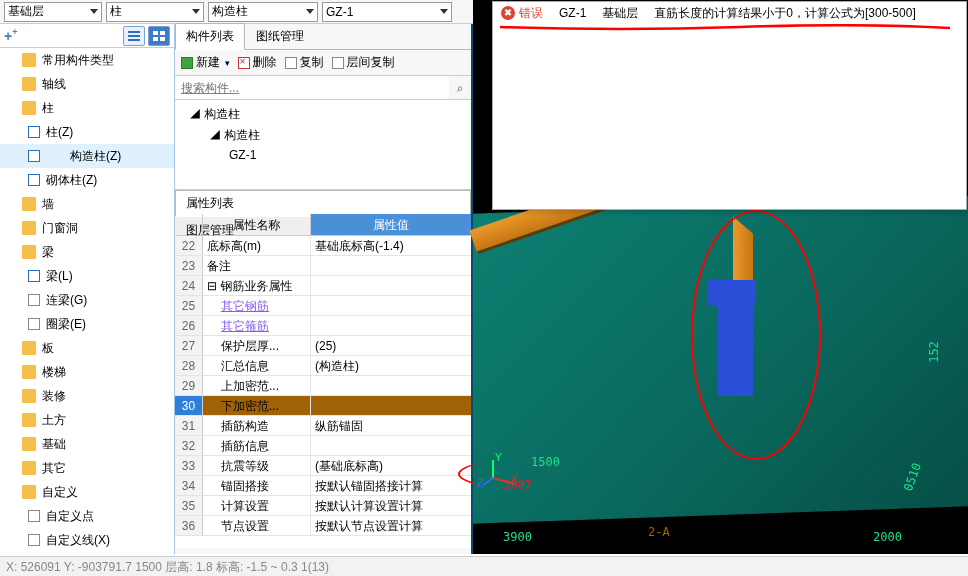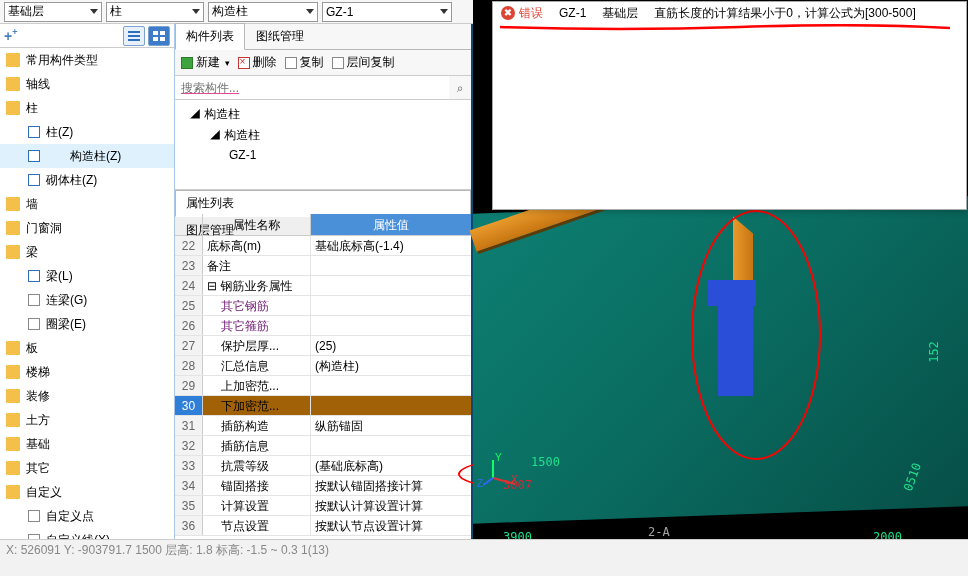--- a/index.html
+++ b/index.html
@@ -10,21 +10,21 @@
 .dd { display: flex; align-items: center; justify-content: space-between; height: 20px; background: #fff; border: 1px solid #999; margin-left: 4px; padding: 0 3px; }
 .dd .arrow { width: 0; height: 0; border-left: 4px solid transparent; border-right: 4px solid transparent; border-top: 5px solid #333; margin-left: 6px; }
 
 
 .left-panel { position: absolute; left: 0; top: 24px; width: 175px; height: 530px; background: #fff; border-right: 1px solid #a9c7e8; }
 .left-toolbar { display: flex; justify-content: space-between; align-items: center; height: 24px; border-bottom: 1px solid #ccc; padding: 0 4px; }
 .icon-btn { display: inline-flex; align-items: center; justify-content: center; width: 22px; height: 20px; border: 1px solid #7da2ce; border-radius: 2px; background: #e8f0fb; }
 .icon-btn.active { background: #3d7cc9; }
 .plus { color: #4a7fbf; font-weight: bold; font-size: 14px; }
 .tree { overflow: auto; height: calc(100% - 24px); }
-.tree-item { display: flex; align-items: center; height: 24px; padding-left: 6px; cursor: pointer; }
+.tree-item { display: flex; align-items: center; height: 24px; padding-left: 22px; cursor: pointer; }
 .tree-item.sel { background: #def1fd; gap: 24px; }
 .tree-item .fold { display: inline-block; width: 14px; height: 14px; background: #f4c04a; margin-right: 6px; border-radius: 1px; }
 .tree-item.sub { padding-left: 28px; }
 .tree-item.sub .ticon { display: inline-block; width: 12px; height: 12px; border: 1px solid #2d6fbf; margin-right: 6px; background: #fff; }
 .tree-item.sub .ticon.gray { border-color: #888; }
 
 
 .mid-panel { position: absolute; left: 175px; top: 24px; width: 298px; height: 530px; background: #f7f7f7; border-right: 2px solid #0c4a6e; }
 .tabbar { display: flex; height: 26px; align-items: center; border-bottom: 1px solid #b8b8b8; background: #f7f7f7; }
 .tab { padding: 4px 10px; border: 1px solid transparent; }
@@ -52,21 +52,21 @@
 .prop-table { background: #fff; height: calc(100% - 196px); overflow: auto; }
 .ph { display: flex; height: 22px; background: #efefef; border-bottom: 1px solid #ccc; }
 .ph .c1 { width: 28px; border-right: 1px solid #ccc; }
 .ph .c2 { width: 108px; border-right: 1px solid #ccc; text-align: center; line-height: 22px; }
 .ph .c3 { flex: 1; text-align: center; line-height: 22px; background: #4a90d9; color: #fff; }
 .pr { display: flex; height: 20px; border-bottom: 1px solid #e4e4e4; }
 .pr .c1 { width: 28px; border-right: 1px solid #ccc; text-align: center; background: #f3f3f3; color: #666; line-height: 20px; }
 .pr .c2 { width: 108px; border-right: 1px solid #e4e4e4; padding-left: 4px; line-height: 20px; overflow: hidden; white-space: nowrap; }
 .pr .c3 { flex: 1; padding-left: 4px; line-height: 20px; overflow: hidden; white-space: nowrap; }
 .pr.indent .c2 { padding-left: 18px; }
-.pr .c2.blue { color: #701a75; }
+.pr .c2.blue { color: #8b5cf6; text-decoration: underline; }
 .pr.selrow .c1 { background: #2f7ed8; color: #fff; }
 .pr.selrow { background: #a16207; }
 .pr.hl .c2, .pr.hl .c3 { position: relative; }
 
 
 .right-panel { position: absolute; left: 473px; top: 0; width: 495px; height: 554px; background: #000; }
 .cad { position: absolute; inset: 0; background: #000; }
 .surface { position: absolute; left: 0; top: 205px; width: 495px; height: 310px; background: linear-gradient(135deg, #0d7f72 0%, #0a6b60 50%, #064f47 100%); transform: skewY(-2deg); }
 .beam1 { position: absolute; left: 0; top: 230px; width: 470px; height: 22px; background: linear-gradient(#e89a2b, #c87512); transform: rotate(-19deg); transform-origin: left; box-shadow: 1px 3px 0 #5a3b0a; }
 .beam2 { position: absolute; left: 260px; top: 225px; width: 20px; height: 130px; background: linear-gradient(90deg, #e89a2b, #c87512); transform: skewY(40deg); }
@@ -83,21 +83,21 @@
 
 
 .popup { position: absolute; left: 492px; top: 1px; width: 475px; height: 209px; background: #fff; border: 1px solid #aaa; box-shadow: 0 2px 6px rgba(0,0,0,.2); }
 .popup-row { display: flex; align-items: center; height: 22px; padding: 2px 8px; gap: 16px; }
 .err-ico { width: 14px; height: 14px; border-radius: 50%; background: #d43; color: #fff; text-align: center; line-height: 14px; font-size: 10px; }
 .err-txt { color: #d43; }
 .underline-red { position: absolute; left: 500px; top: 21px; width: 450px; height: 8px; }
 .underline-red svg { width: 100%; height: 8px; }
 
 
-.status { position: absolute; left: 0; bottom: 0; width: 968px; height: 37px; background: #f2f2f2; border-top: 1px solid #ccc; color: #888; font-size: 11px; padding-left: 6px; line-height: 20px; overflow: hidden; }
+.status { position: absolute; left: 0; bottom: 0; width: 968px; height: 20px; background: #f2f2f2; border-top: 1px solid #ccc; color: #888; font-size: 11px; padding-left: 6px; line-height: 20px; overflow: hidden; }
 </style>
 </head>
 <body>
 
 <div class="topbar">
   <div class="dd" style="width:98px">
       <span>基础层</span>
       <span class="arrow"></span>
     </div>
   <div class="dd" style="width:98px">
@@ -355,21 +355,21 @@
     <div class="beam2"></div>
     <div class="blue1"></div>
     <div class="blue2"></div>
     <div class="ell1 ell-err"></div>
     <div class="dimtxt g" style="left:58px;top:455px">1500</div>
     <div class="dimtxt r" style="left:30px;top:478px">3007</div>
     <div class="dimtxt g" style="left:30px;top:530px">3900</div>
     <div class="dimtxt g" style="left:450px;top:345px;transform:rotate(-90deg)">152</div>
     <div class="dimtxt g" style="left:425px;top:470px;transform:rotate(-70deg)">0510</div>
     <div class="dimtxt g" style="left:400px;top:530px">2000</div>
-    <div class="dimtxt" style="left:175px;top:525px;color:#a3a3a3">2-A</div>
+    <div class="dimtxt" style="left:175px;top:525px;color:#a16207">2-A</div>
     <div class="axis">
       <div style="color:#1f6; left:12px; top:-18px">Y</div>
       <div style="color:#d33; left:28px; top:4px">X</div>
       <div style="color:#36f; left:-6px; top:8px">Z</div>
       <svg width="40" height="40" style="position:absolute;left:0;top:-12px">
           <line x1="10" y1="20" x2="10" y2="2" stroke="#1f6" stroke-width="2"></line>
           <line x1="10" y1="20" x2="32" y2="26" stroke="#d33" stroke-width="2"></line>
           <line x1="10" y1="20" x2="-4" y2="30" stroke="#36f" stroke-width="2"></line>
         </svg>
     </div>

